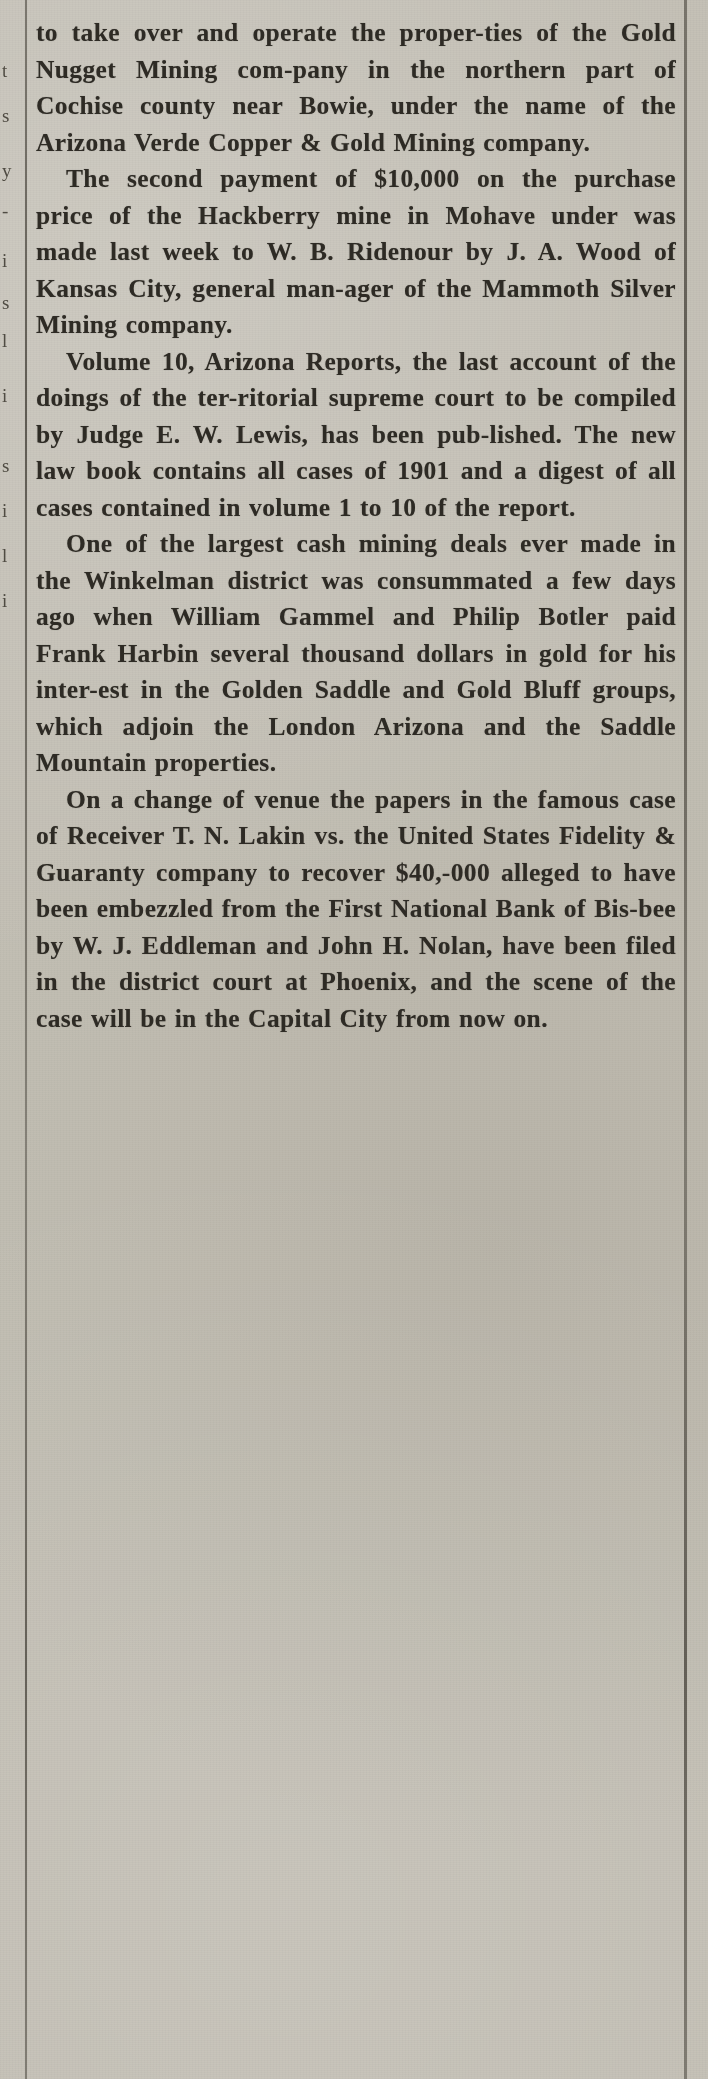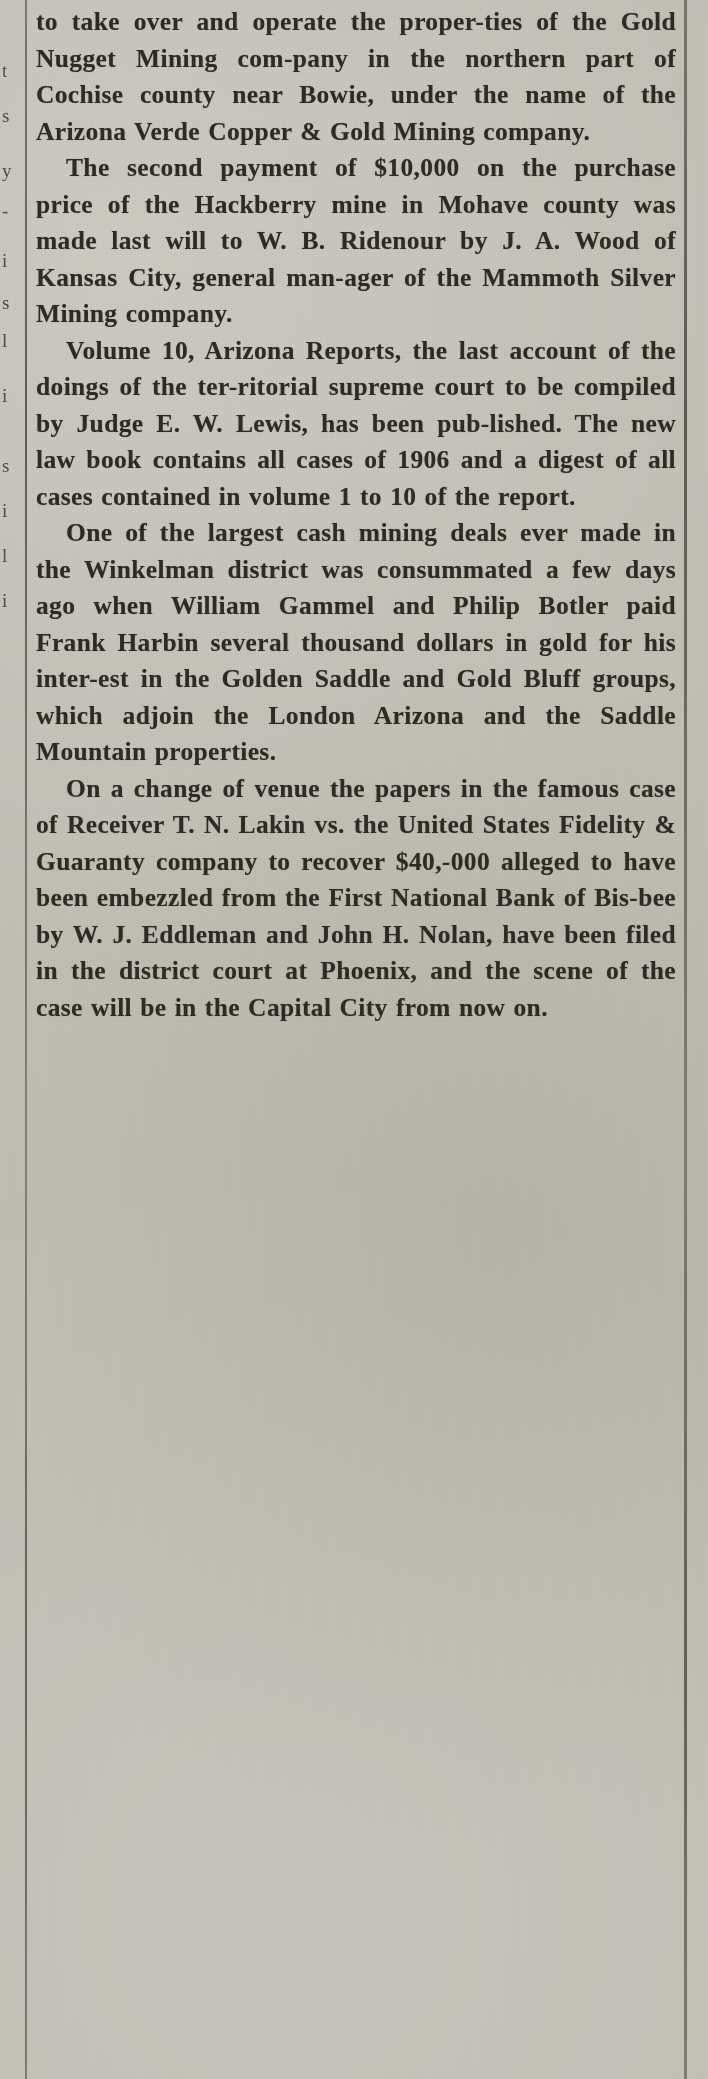--- a/index.html
+++ b/index.html
@@ -65,21 +65,21 @@
        rgba(60,56,48,0.45) 55%,
        rgba(60,56,48,0.70) 80%,
        rgba(60,56,48,0.50) 100%);
   }
   #rule-left { left: 25px; }
   #rule-right { left: 684px; width: 3px; }
 
   #column {
     position: absolute;
     left: 36px;
-    top: 0;
+    top: 11px;
     width: 640px;
     height: 1713px;
     padding-top: 4px;
     box-sizing: border-box;
   }
   p.para {
     margin: 0;
     font-size: 25.5px;
     line-height: 36.5px;
     color: #2e2b25;
@@ -111,20 +111,20 @@
       <div class="gutter-frag" style="top: 500px;">i</div>
       <div class="gutter-frag" style="top: 545px;">l</div>
       <div class="gutter-frag" style="top: 590px;">i</div>
     </div>
 
   <div class="rule" id="rule-left"></div>
   <div class="rule" id="rule-right"></div>
 
   <div id="column">
     <p class="para first">to take over and operate the proper-ties of the Gold Nugget Mining com-pany in the northern part of Cochise county near Bowie, under the name of the Arizona Verde Copper &amp; Gold Mining company.</p>
-    <p class="para">The second payment of $10,000 on the purchase price of the Hackberry mine in Mohave county was made last will to W. B. Ridenour by J. A. Wood of Kansas City, general man-ager of the Mammoth Silver Mining company.</p>
-    <p class="para">Volume 10, Arizona Reports, the last account of the doings of the ter-ritorial supreme court to be compiled by Judge E. W. Lewis, has been pub-lished. The new law book contains all cases of 1906 and a digest of all cases contained in volume 1 to 10 of the report.</p>
+    <p class="para">The second payment of $10,000 on the purchase price of the Hackberry mine in Mohave under was made last week to W. B. Ridenour by J. A. Wood of Kansas City, general man-ager of the Mammoth Silver Mining company.</p>
+    <p class="para">Volume 10, Arizona Reports, the last account of the doings of the ter-ritorial supreme court to be compiled by Judge E. W. Lewis, has been pub-lished. The new law book contains all cases of 1901 and a digest of all cases contained in volume 1 to 10 of the report.</p>
     <p class="para">One of the largest cash mining deals ever made in the Winkelman district was consummated a few days ago when William Gammel and Philip Botler paid Frank Harbin several thousand dollars in gold for his inter-est in the Golden Saddle and Gold Bluff groups, which adjoin the London Arizona and the Saddle Mountain properties.</p>
     <p class="para">On a change of venue the papers in the famous case of Receiver T. N. Lakin vs. the United States Fidelity &amp; Guaranty company to recover $40,-000 alleged to have been embezzled from the First National Bank of Bis-bee by W. J. Eddleman and John H. Nolan, have been filed in the district court at Phoenix, and the scene of the case will be in the Capital City from now on.</p>
   </div>
 
   <div id="grain"></div>
 </div>
 
 </body></html>

